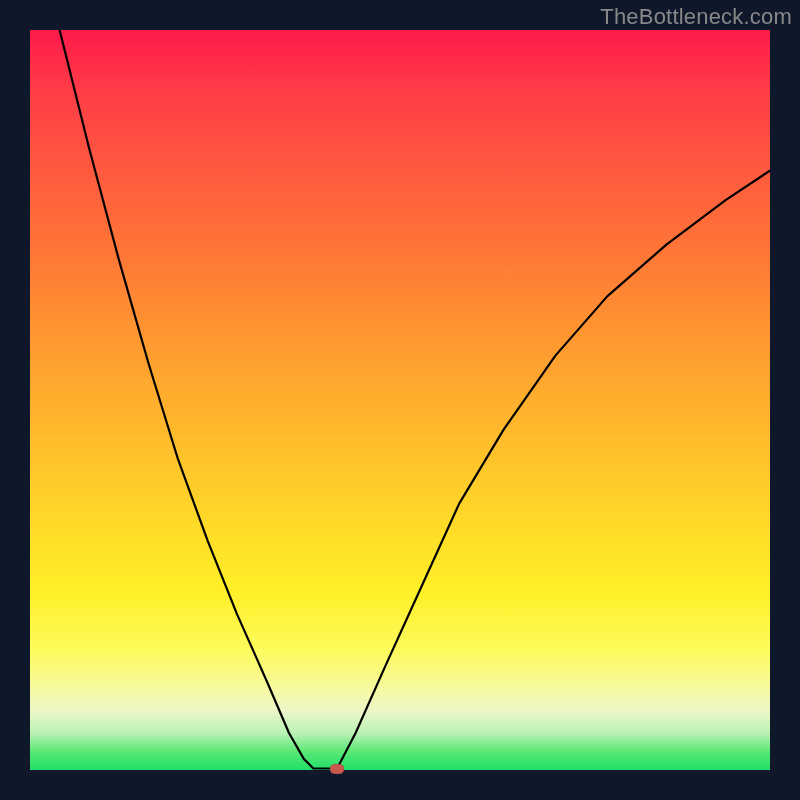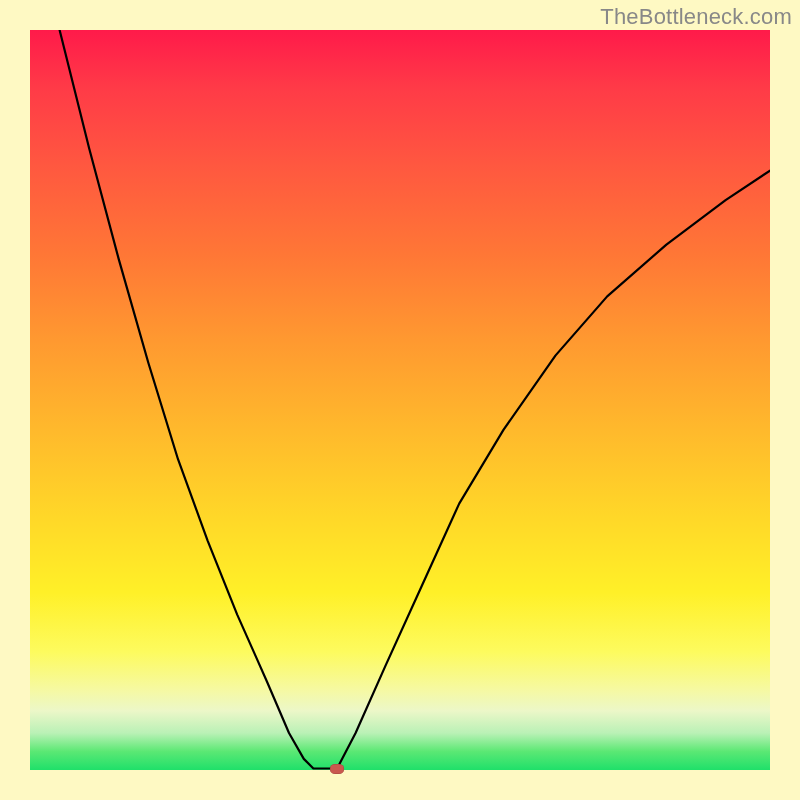--- a/index.html
+++ b/index.html
@@ -10,21 +10,21 @@
     background: #000;
     overflow: hidden;
     font-family: Arial, Helvetica, sans-serif;
   }
   .frame {
     position: absolute;
     left: 0;
     top: 0;
     width: 800px;
     height: 800px;
-    background: #fef9c3;
+    background: #0f172a;
   }
   .plot-area {
     position: absolute;
     left: 30px;
     top: 30px;
     width: 740px;
     height: 740px;
   }
   .gradient {
     position: absolute;

